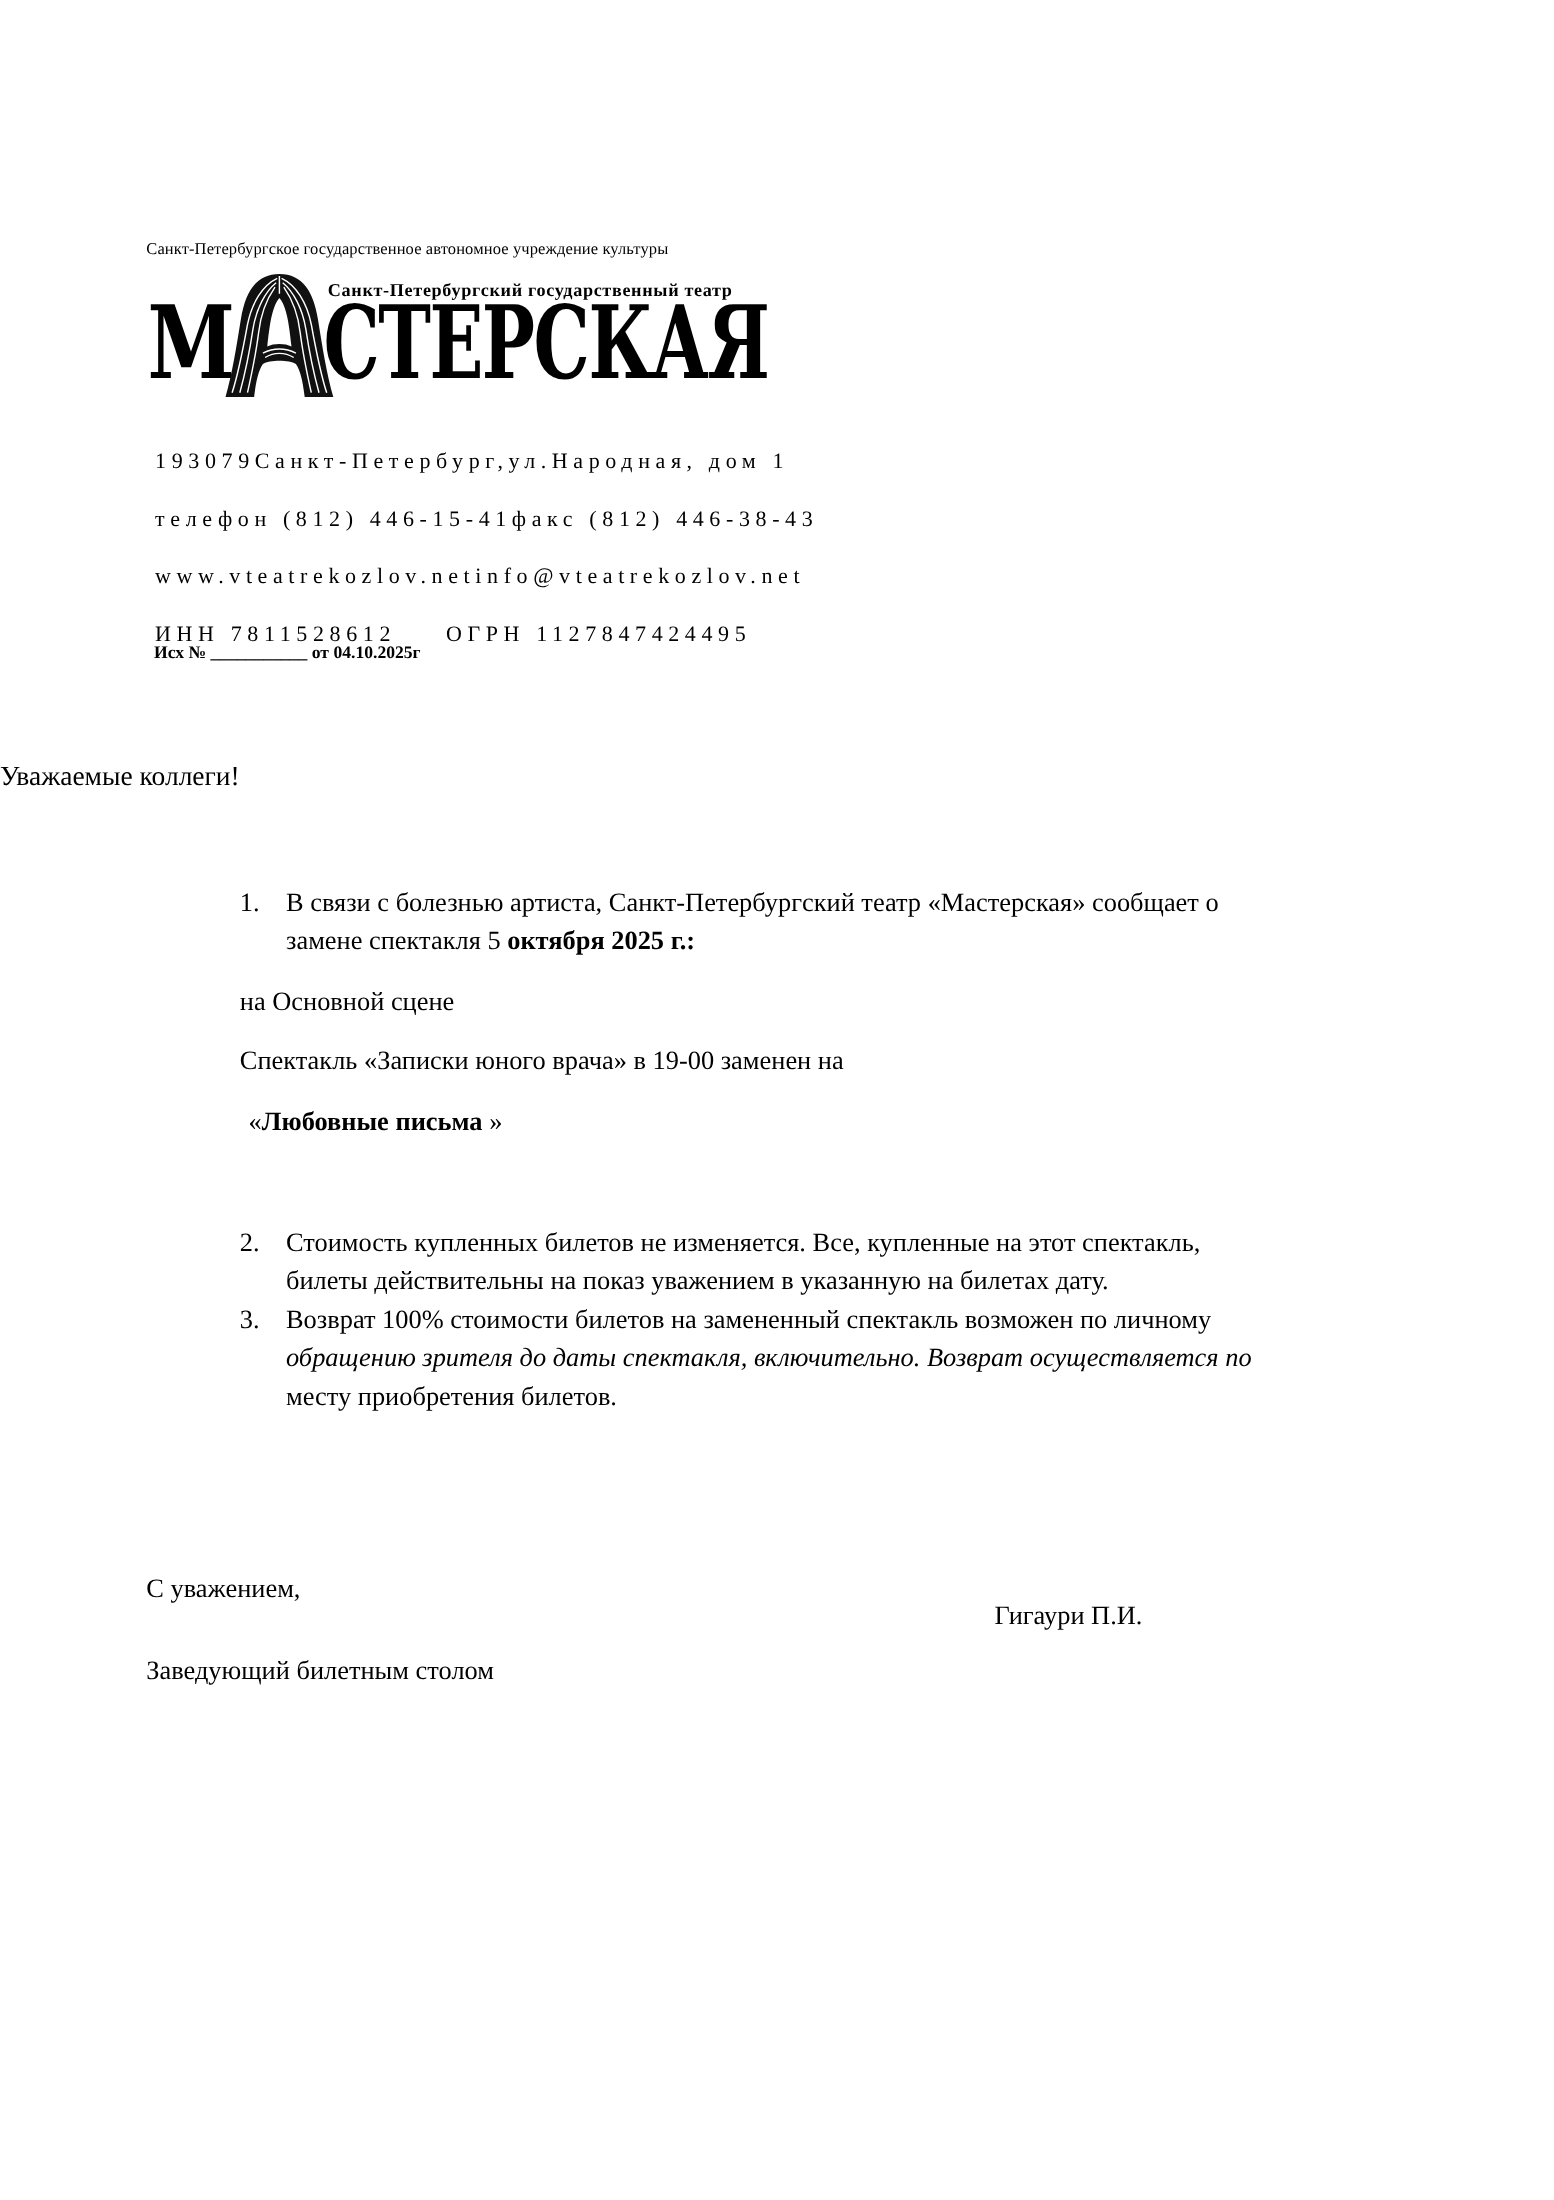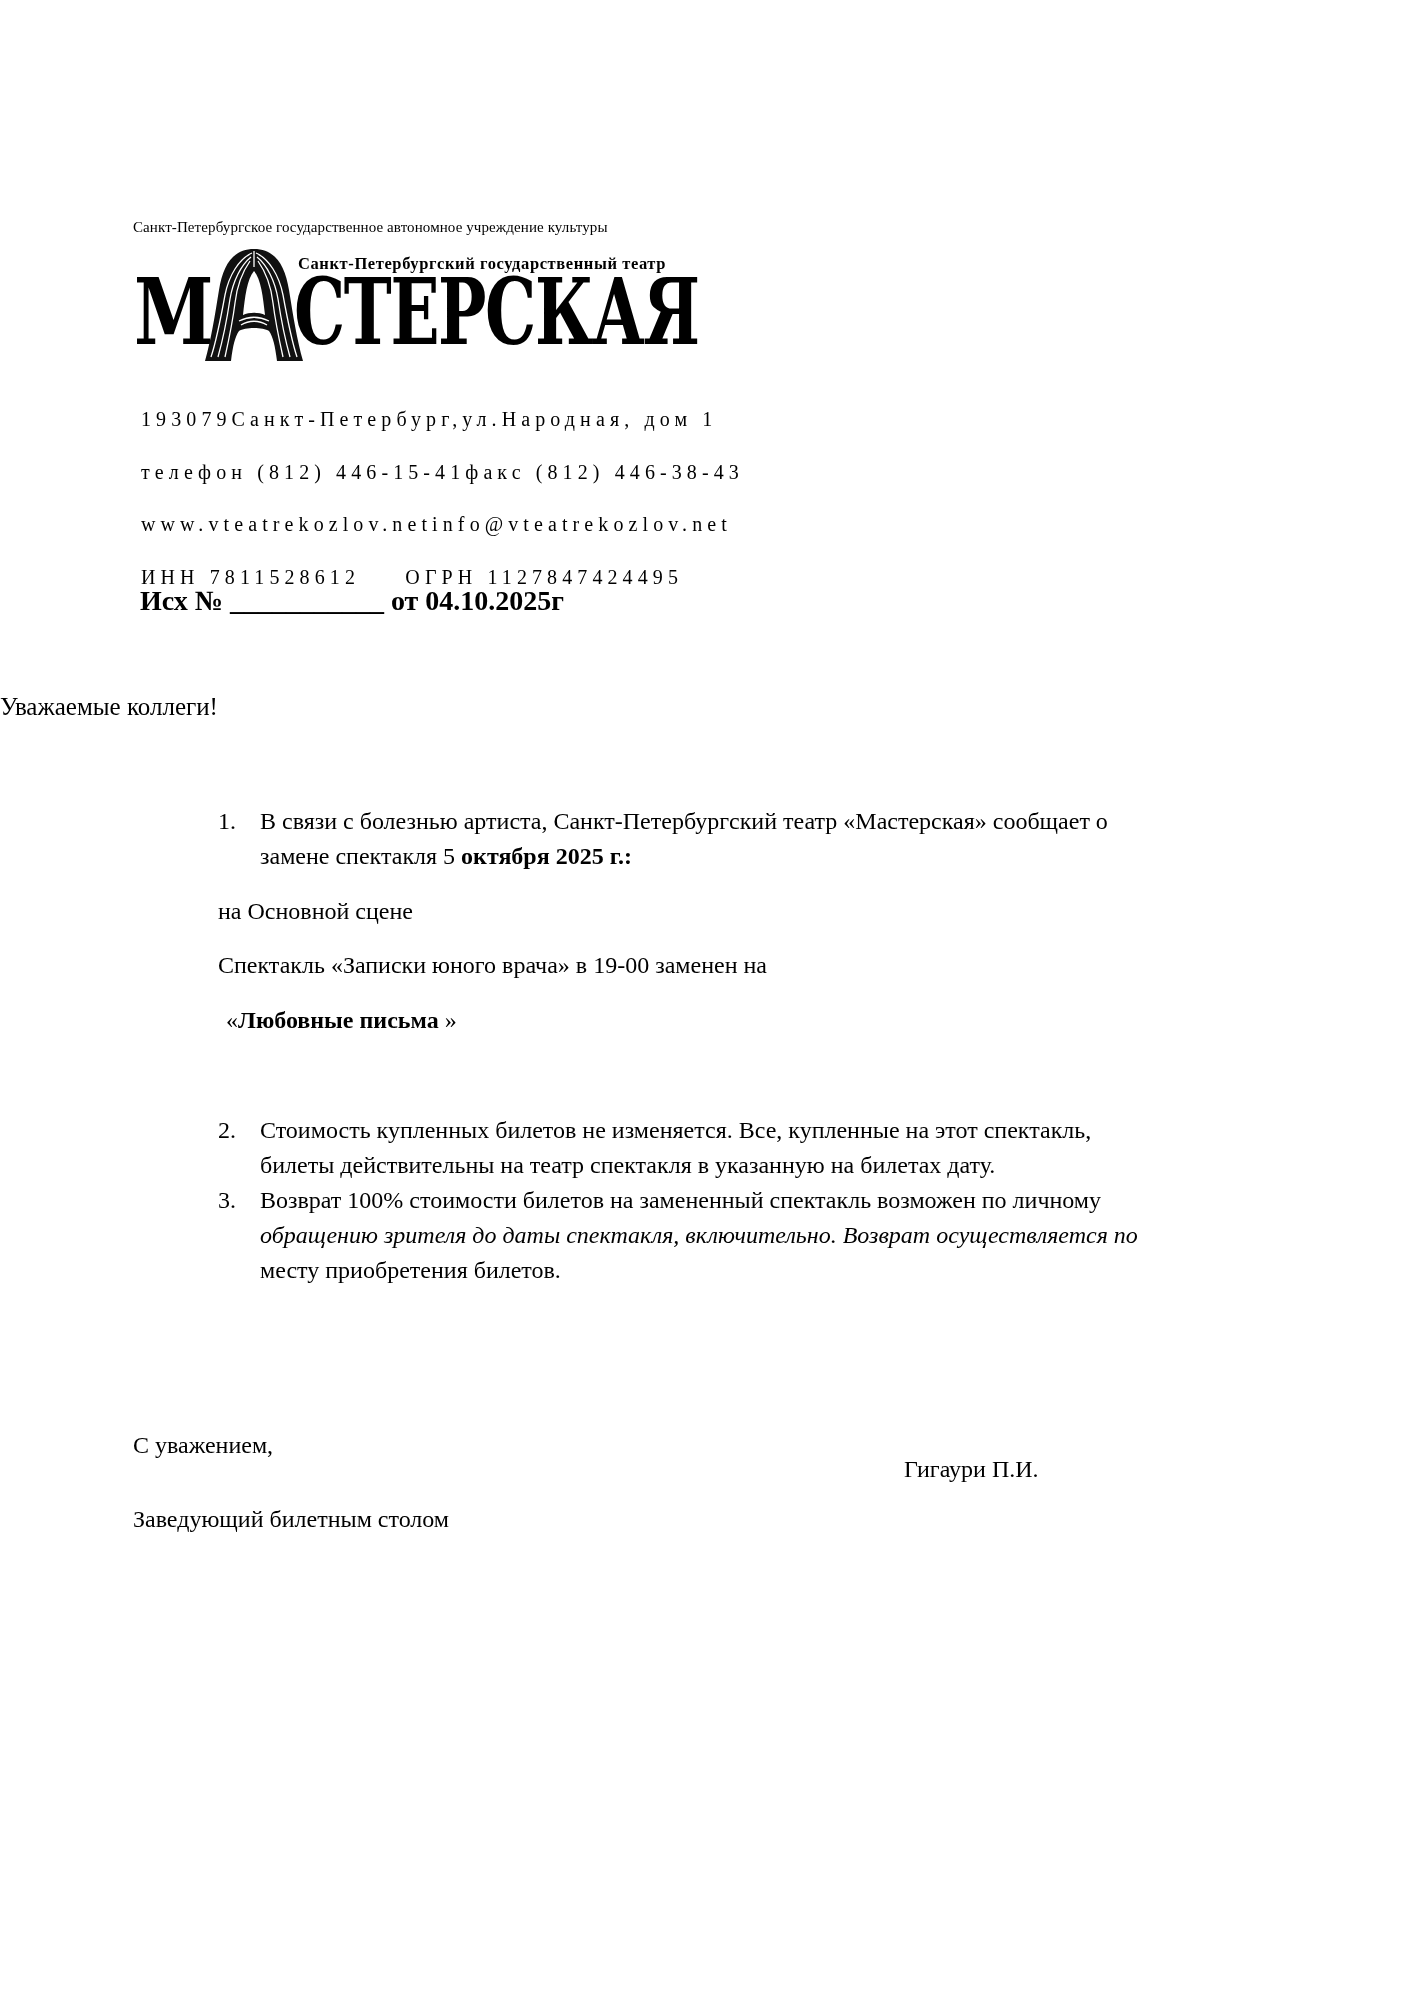--- a/index.html
+++ b/index.html
@@ -10,21 +10,21 @@
   .lh-org { left: 133px; top: 219px; font-size: 15px; letter-spacing: 0.1px; white-space: nowrap; }
   .lh-theatre { left: 298px; top: 254px; font-size: 16.5px; font-weight: bold; letter-spacing: 0.6px; white-space: nowrap; }
   .logo-row { left: 134px; top: 265px; height: 95px; width: 560px; }
   .logo-m { left: 0; top: 0; font-family: "DejaVu Serif", serif; font-weight: bold; font-size: 92px; line-height: 95px; transform: scaleX(0.78); transform-origin: left top; }
   .logo-a { left: 69px; top: -20px; width: 102px; height: 118px; }
   .logo-rest { left: 160px; top: 0; font-family: "DejaVu Serif", serif; font-weight: bold; font-size: 92px; line-height: 95px; transform: scaleX(0.70); transform-origin: left top; white-space: nowrap; letter-spacing: -2px; }
   .lh-contacts { left: 141px; top: 376px; font-family: "Liberation Serif", serif; font-size: 20px; line-height: 17.5px; letter-spacing: 5.1px; white-space: pre; }
   .lh-row { display: flex; justify-content: space-between; width: 542px; }
 
   
-  .ref { left: 140px; top: 585px; font-size: 28px; font-weight: bold; white-space: nowrap; }
+  .ref { left: 140px; top: 585px; font-size: 16px; font-weight: bold; white-space: nowrap; }
   .greeting { left: 0; width: 1413px; top: 693px; text-align: left; font-size: 25px; }
   .p { font-size: 24px; white-space: nowrap; line-height: 34px; }
   .num { display: inline-block; width: 42px; }
   .u { text-underline-offset: 3px; }
   .b { font-weight: bold; }
 </style>
 </head>
 <body>
 
 <div class="abs lh-org">Санкт-Петербургское государственное автономное учреждение культуры</div>
@@ -91,21 +91,21 @@
   <span>Спектакль  </span><span class="u">«Записки юного врача»</span><span>   в 19-00 заменен на</span>
 </div>
 
 <div class="abs p" style="left:226px; top:1003px;">
   <span>«</span><span class="u b">Любовные письма </span><span>»</span>
 </div>
 
 <div class="abs p" style="left:218px; top:1113px;">
   <span class="num">2.</span><span>Стоимость  купленных билетов  не  изменяется. Все, купленные на этот спектакль,</span>
 </div>
-<div class="abs p" style="left:260px; top:1148px;">билеты действительны на театр спектакля  в указанную на билетах дату.</div>
+<div class="abs p" style="left:260px; top:1148px;">билеты действительны на показ уважением  в указанную на билетах дату.</div>
 
 <div class="abs p" style="left:218px; top:1183px;">
   <span class="num">3.</span><span>Возврат 100% стоимости билетов на замененный спектакль  возможен по личному</span>
 </div>
 <div class="abs p" style="left:260px; top:1218px;font-style:italic;">обращению зрителя до даты спектакля, включительно.  Возврат осуществляется по</div>
 <div class="abs p" style="left:260px; top:1253px;">месту приобретения билетов.</div>
 
 <div class="abs p" style="left:133px; top:1428px;">С уважением,</div>
 <div class="abs p" style="left:133px; top:1502px;">Заведующий билетным столом</div>
 <div class="abs p" style="left:904px; top:1452px;">Гигаури П.И.</div>

